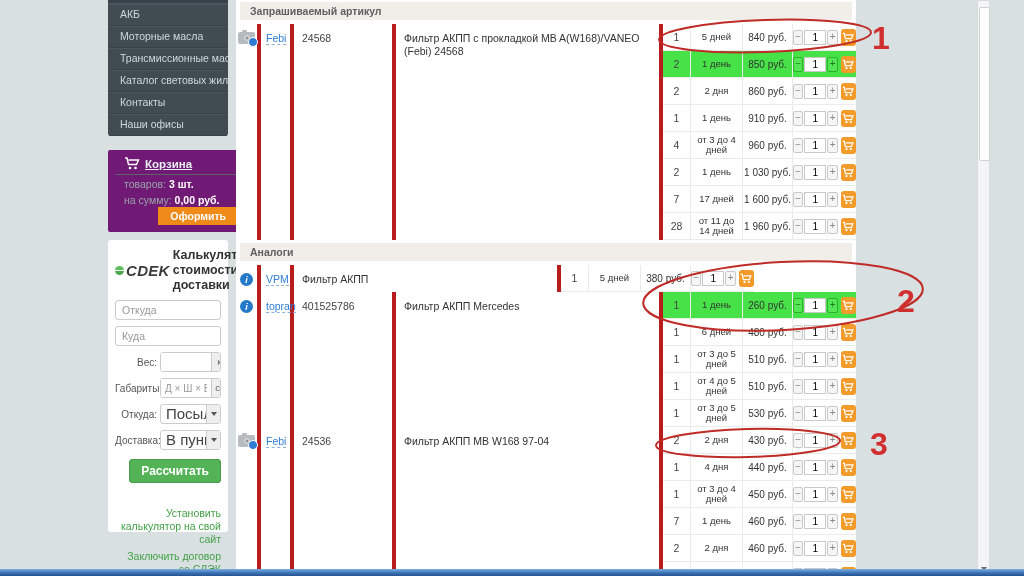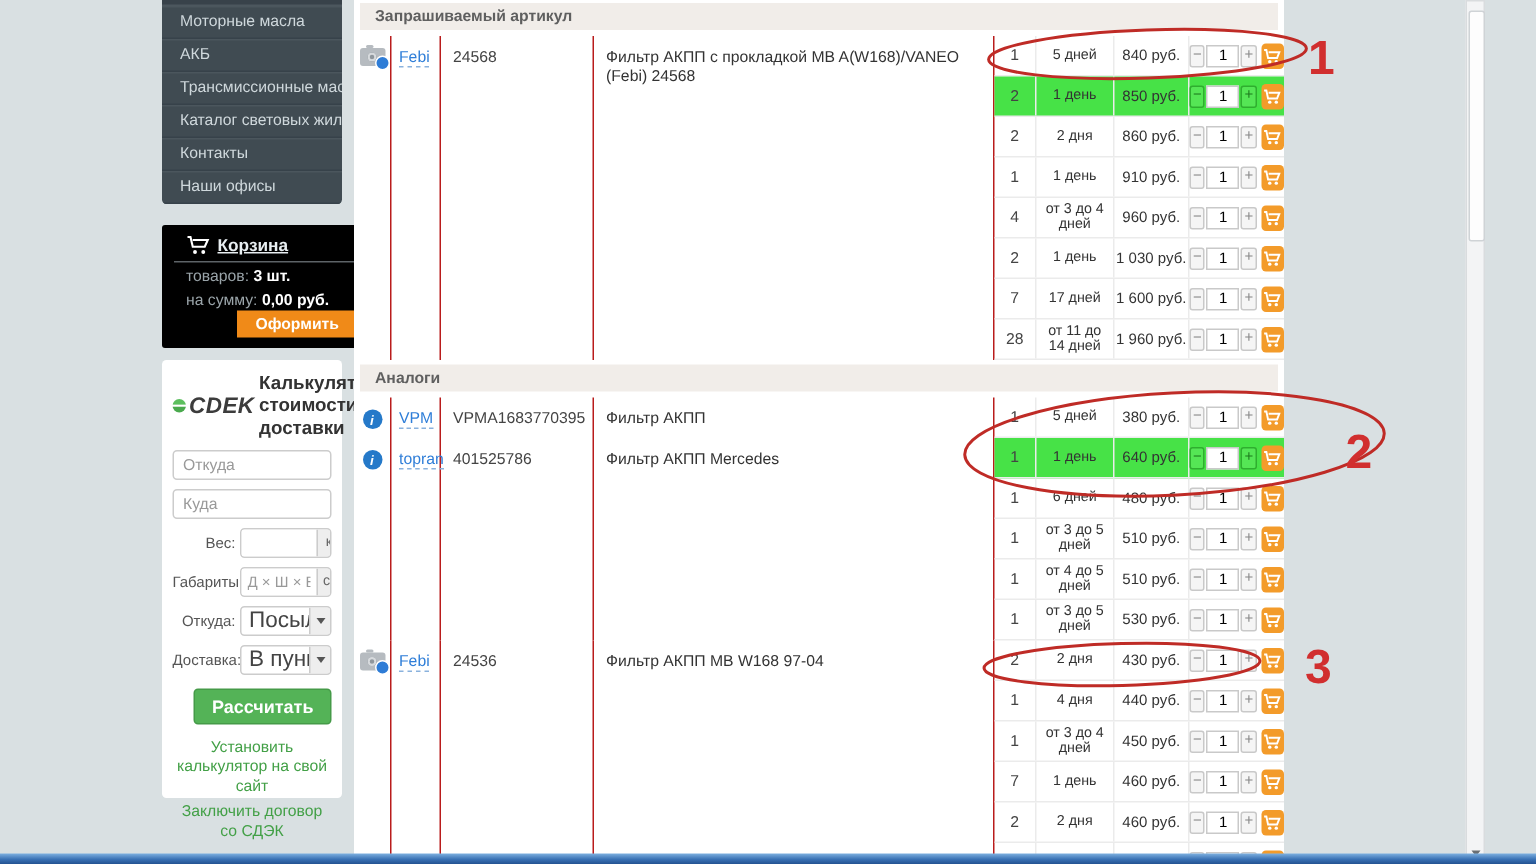--- a/index.html
+++ b/index.html
@@ -6,21 +6,21 @@
   body{
     width:1024px;height:576px;position:relative;overflow:hidden;
     background:#d9e0e2;font-family:"Liberation Sans","DejaVu Sans",sans-serif;
   }
   
   .sidebar{position:absolute;left:108px;top:0;width:120px;background:#404b52;border-radius:0 0 3px 3px;overflow:hidden}
   .side-stub{height:3px;background:#38424a;border-bottom:1px solid #4c575e}
   .side-item{height:21px;line-height:21px;padding-left:12px;font-size:10.5px;color:#cfd8dc;
     border-bottom:1px solid #37424a;box-shadow:inset 0 1px 0 #4b565d;cursor:pointer;white-space:nowrap;overflow:hidden}
   
-  .cart{position:absolute;left:108px;top:150px;width:138px;height:82px;background:#000000;border-radius:2px;color:#fff}
+  .cart{position:absolute;left:108px;top:150px;width:138px;height:82px;background:#701a75;border-radius:2px;color:#fff}
   .cart-head{display:flex;align-items:center;gap:5px;margin:0 8px;padding:7px 0 4px 8px;border-bottom:1px solid #5d6367}
   .cart-title{color:#e8eef1;font-size:11.5px;font-weight:bold;text-decoration:underline;cursor:pointer}
   .cart-line{padding-left:16px;margin-top:3px;color:#9aa4a9;font-size:10.5px;line-height:13px}
   .cart-line b{color:#fff;font-weight:bold}
   .checkout-btn{position:absolute;right:8px;bottom:7px;background:#f08a18;color:#fff;border:none;
     font-size:10.5px;font-weight:bold;padding:3px 12px;cursor:pointer}
   
   .calc{position:absolute;left:108px;top:240px;width:120px;height:292px;background:#fff;border-radius:3px;
     box-sizing:border-box;padding:8px 7px 6px;font-size:10.5px;color:#555}
   .calc-head{display:flex;align-items:center;gap:3px;margin-bottom:7px}
@@ -34,30 +34,30 @@
   .calc-row{display:flex;align-items:center;margin-bottom:6px}
   .calc-label{width:42px;text-align:right;margin-right:3px;color:#555;flex:0 0 auto;font-size:10px}
   .field{display:flex;border:1px solid #ccc;border-radius:3px;overflow:hidden;height:18px;background:#fff}
   .field input{border:none;width:42px;padding:0 4px;font-size:10px;outline:none}
   .field input::placeholder{color:#999}
   .suffix{background:#eee;border-left:1px solid #ccc;min-width:18px;text-align:center;line-height:18px;color:#666;font-size:9.5px}
   .select-box{display:flex;border:1px solid #ccc;border-radius:3px;overflow:hidden;height:18px;width:68px;cursor:pointer;background:#fff}
   .select-value{flex:1;line-height:18px;padding-left:5px;font-size:15px;color:#444;white-space:nowrap;overflow:hidden}
   .select-arrow{width:13px;background:#eee;border-left:1px solid #ccc;display:flex;align-items:center;justify-content:center}
   .select-arrow::after{content:"";border-left:3px solid transparent;border-right:3px solid transparent;border-top:4px solid #555}
-  .calc-btn{display:block;margin:9px 0 9px auto;background:#54b357;color:#fff;border:1px solid #459a48;border-radius:3px;
+  .calc-btn{display:block;margin:9px 0 24px auto;background:#54b357;color:#fff;border:1px solid #459a48;border-radius:3px;
     font-size:12px;font-weight:bold;padding:4px 11px;cursor:pointer}
-  .calc-link{display:block;text-align:center;color:#43a047;font-size:10.5px;line-height:13px;margin-bottom:4px;cursor:pointer;text-decoration:none}
+  .calc-link{display:block;text-align:right;color:#43a047;font-size:10.5px;line-height:13px;margin-bottom:4px;cursor:pointer;text-decoration:none}
   
   .main{position:absolute;left:236px;top:0;width:620px;height:576px;background:#fff;font-size:11px;color:#333}
   .sec-header{margin:2px 4px 4px;background:#f1ede9;height:18px;line-height:18px;padding-left:10px;
     font-size:10.5px;color:#5f5f5f;font-weight:bold}
   .sec-header.second{margin-top:3px}
   .block{display:flex;align-items:stretch}
-  .pcol{box-sizing:border-box;border-right:1px solid #b91c1c}
+  .pcol{box-sizing:border-box;border-right:4px solid #b91c1c}
   .pcol.photo{width:25px;display:flex;justify-content:center;align-items:flex-start;padding-top:8px}
   .pcol.brand{width:33px;padding:8px 0 0 5px}
   .pcol.article{width:102px;padding:8px 0 0 8px;font-size:10.5px;color:#444}
   .pcol.desc{width:267px;padding:8px 6px 0 8px;font-size:10.5px;color:#333;line-height:13px}
   .brand-link{color:#2f7ed8;border-bottom:1px dashed #8ab2dd;cursor:pointer;font-size:10.5px}
   .rows{width:193px}
   .offer-row{display:flex;height:27px;box-sizing:border-box;border-bottom:1px solid #ebebeb;align-items:stretch}
   .cell{box-sizing:border-box;border-right:1px solid #ebebeb;display:flex;align-items:center;justify-content:center;text-align:center}
   .cell.qty{width:28px;font-size:10.5px;color:#444}
   .cell.days{width:52px;font-size:9.5px;line-height:10px;padding:1px 2px;color:#333}
@@ -88,22 +88,22 @@
   
   .annot-svg{position:absolute;left:0;top:0;z-index:60;pointer-events:none}
   .annot-num{position:absolute;z-index:61;color:#d12f2f;font-weight:bold;font-size:32px;pointer-events:none;
     font-family:"Liberation Sans",sans-serif}
 </style>
 </head>
 <body>
 
 <div class="sidebar">
   <div class="side-stub"></div>
+  <div class="side-item">АКБ</div>
   <div class="side-item">Моторные масла</div>
-  <div class="side-item">АКБ</div>
   <div class="side-item">Трансмиссионные масла</div>
   <div class="side-item">Каталог световых жилетов</div>
   <div class="side-item">Контакты</div>
   <div class="side-item">Наши офисы</div>
 </div>
 
 <div class="cart">
   <div class="cart-head">
     <svg width="16" height="13" viewBox="0 0 16 13">
       <path d="M1 1h2l1.5 6.5h8l2-4.5H4.5" fill="none" stroke="#fff" stroke-width="1.4"></path>
@@ -329,21 +329,20 @@
 </div>
   <div class="sec-header second">Аналоги</div>
   <div>
   <div class="block">
     <div class="pcol photo">
   <span class="info-icon">i</span>
 </div>
     <div class="pcol brand">
       <span class="brand-link">VPM</span>
     </div>
-    <div class="pcol article">VPMA1683770395</div>
     <div class="pcol desc">Фильтр АКПП</div>
     <div class="rows">
   <div class="offer-row">
     <div class="cell qty">1</div>
     <div class="cell days">5 дней</div>
     <div class="cell price">380 руб.</div>
     <div class="cell ctrl">
       <button class="step-btn minus">−</button>
       <input class="qty-input" value="1" style="">
       <button class="step-btn plus">+</button>
@@ -365,21 +364,21 @@
 </div>
     <div class="pcol brand">
       <span class="brand-link">topran</span>
     </div>
     <div class="pcol article">401525786</div>
     <div class="pcol desc">Фильтр АКПП Mercedes</div>
     <div class="rows">
   <div class="offer-row green">
     <div class="cell qty">1</div>
     <div class="cell days">1 день</div>
-    <div class="cell price">640 руб.</div>
+    <div class="cell price">260 руб.</div>
     <div class="cell ctrl">
       <button class="step-btn minus">−</button>
       <input class="qty-input" value="1" style="">
       <button class="step-btn plus">+</button>
       <button class="cart-btn">
         <svg width="12" height="11" viewBox="0 0 16 14">
           <path d="M1 1.5h2l1.5 7h8l2-5H5" fill="none" stroke="#fff" stroke-width="1.7"></path>
           <circle cx="6" cy="11.8" r="1.5" fill="#fff"></circle>
                   <circle cx="11.8" cy="11.8" r="1.5" fill="#fff"></circle>
         </svg>

